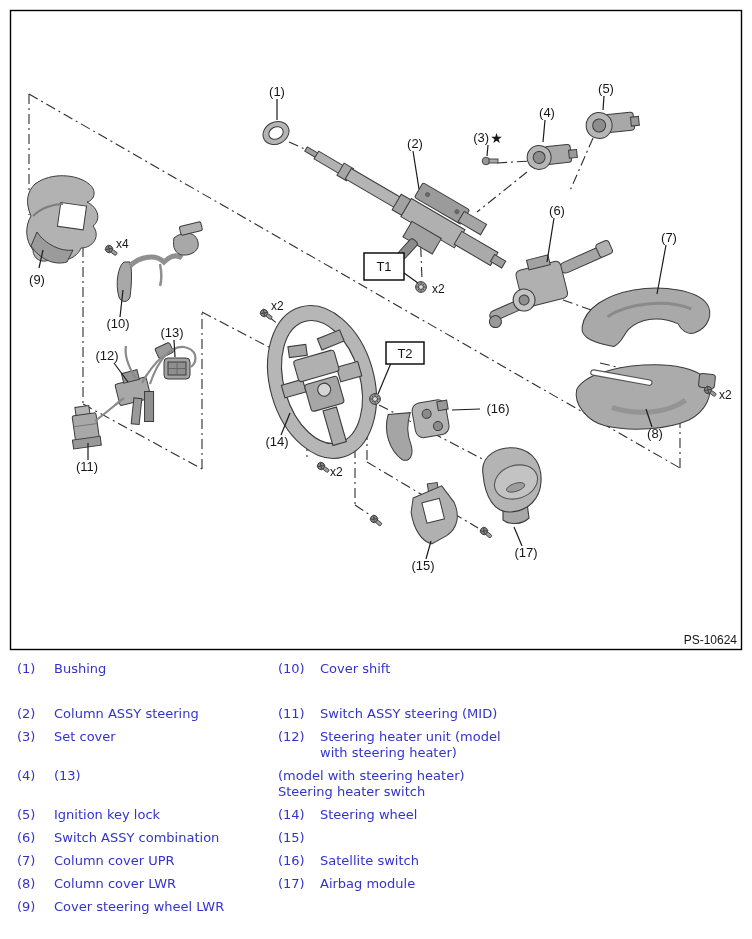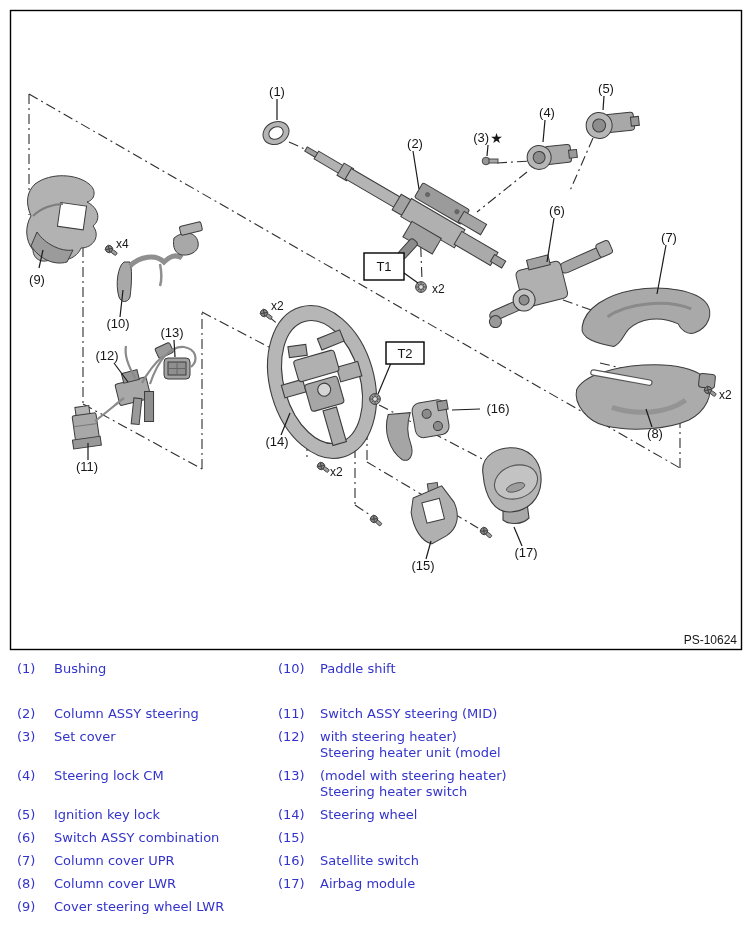--- a/index.html
+++ b/index.html
@@ -304,48 +304,47 @@
     </svg>
   </div>
 
   <div class="legend">
 
     <div class="lg-row gap">
       <span class="lg-num">(1)</span>
       <span class="lg-txt">Bushing</span>
       <span class="lg-num">(10)</span>
       <span class="lg-txt">
-          <div>Paddle shift</div>
+          <div>Cover shift</div>
           <div></div>
         </span>
     </div>
 
     <div class="lg-row">
       <span class="lg-num">(2)</span>
       <span class="lg-txt">Column ASSY steering</span>
       <span class="lg-num">(11)</span>
       <span class="lg-txt">
           <div>Switch ASSY steering (MID)</div>
           <div></div>
         </span>
     </div>
 
     <div class="lg-row">
       <span class="lg-num">(3)</span>
       <span class="lg-txt">Set cover</span>
       <span class="lg-num">(12)</span>
       <span class="lg-txt">
+          <div>Steering heater unit (model</div>
           <div>with steering heater)</div>
-          <div>Steering heater unit (model</div>
         </span>
     </div>
 
     <div class="lg-row">
       <span class="lg-num">(4)</span>
-      <span class="lg-txt">Steering lock CM</span>
       <span class="lg-num">(13)</span>
       <span class="lg-txt">
           <div>(model with steering heater)</div>
           <div>Steering heater switch</div>
         </span>
     </div>
 
     <div class="lg-row">
       <span class="lg-num">(5)</span>
       <span class="lg-txt">Ignition key lock</span>

